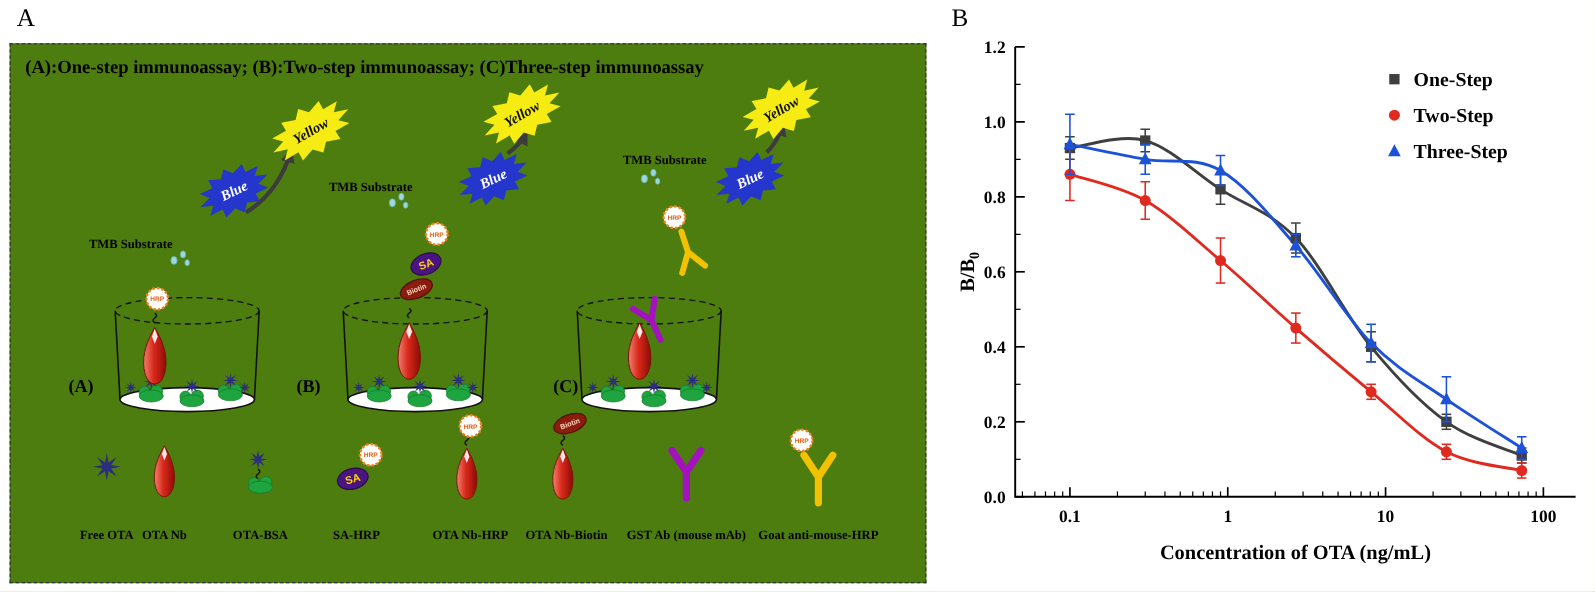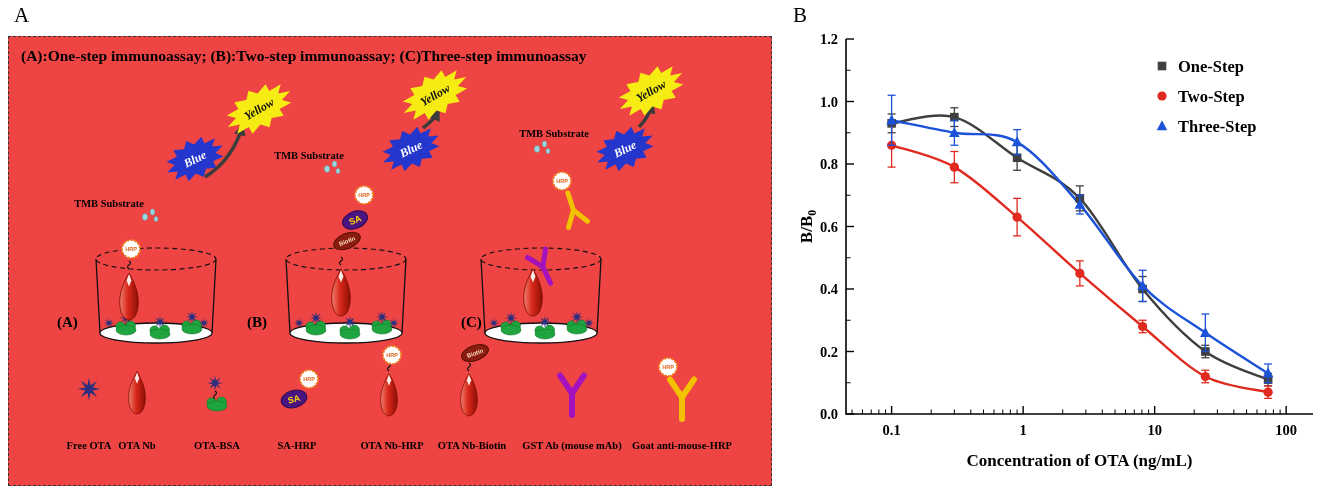--- a/index.html
+++ b/index.html
@@ -2,21 +2,21 @@
 <html><head>
 <meta charset="utf-8">
 <style>
   html,body{margin:0;padding:0;background:#ffffff;}
   .stage{position:relative;width:1329px;height:493px;background:#ffffff;overflow:hidden;
          font-family:"Liberation Serif","DejaVu Serif",serif;}
   .panel-label{position:absolute;font:21px "Liberation Serif",serif;color:#000;}
   .panel-label.a{left:14px;top:3px;}
   .panel-label.b{left:793px;top:3px;}
   .panel-a-box{position:absolute;left:8px;top:36px;width:764px;height:450px;
-               border:1.6px dashed #333;box-sizing:border-box;background:#ef4444;}
+               border:1.6px dashed #333;box-sizing:border-box;background:#4d7c0f;}
   .pa-svg{position:absolute;left:0;top:0;}
   .pa-header{font:bold 15.5px "Liberation Serif",serif;fill:#000;}
   .well-label{font:bold 15px "Liberation Serif",serif;fill:#000;}
   .tmb-label{font:bold 10.5px "Liberation Serif",serif;fill:#000;text-anchor:middle;}
   .legend-label{font:bold 10.5px "Liberation Serif",serif;fill:#000;text-anchor:middle;}
   .hrp-t{font:bold 5.5px "Liberation Sans",sans-serif;fill:#e2621b;text-anchor:middle;}
   .sa-t{font:bold 9px "Liberation Sans",sans-serif;fill:#ffd400;text-anchor:middle;}
   .bio-t{font:bold 6px "Liberation Sans",sans-serif;fill:#ffd9c2;text-anchor:middle;}
   .burst-blue-t{font:italic bold 12px "Liberation Serif",serif;fill:#ffffff;text-anchor:middle;}
   .burst-yellow-t{font:italic bold 12px "Liberation Serif",serif;fill:#111;text-anchor:middle;}

